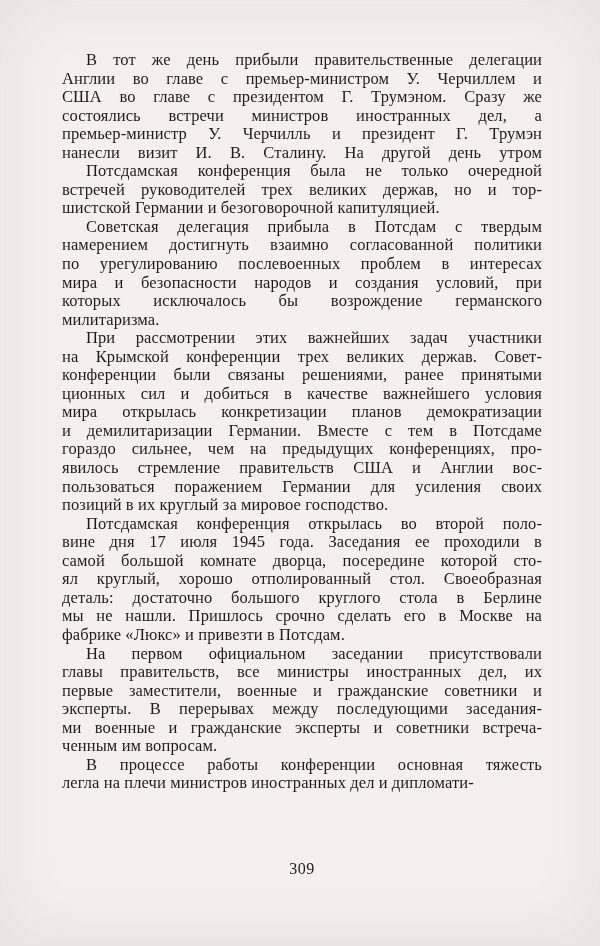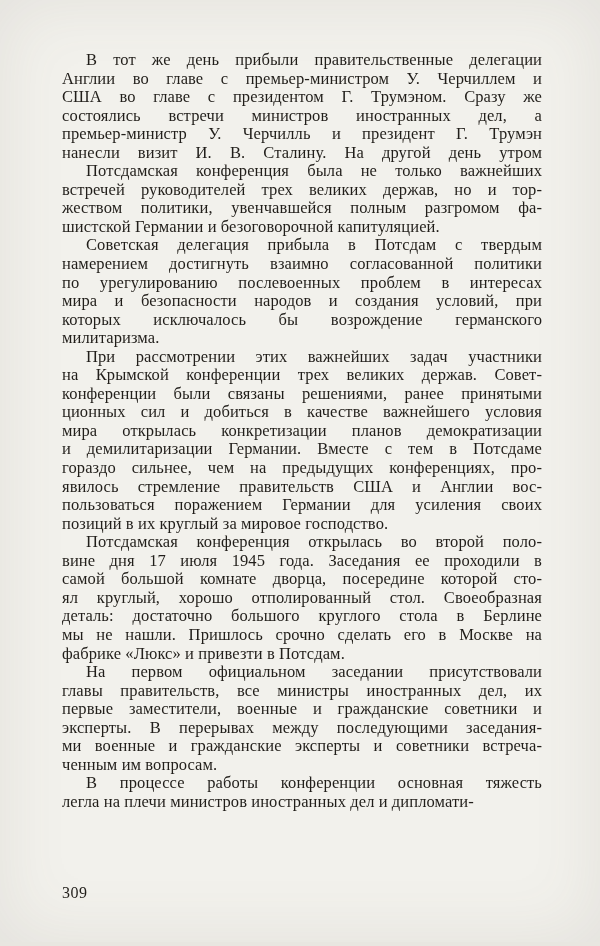--- a/index.html
+++ b/index.html
@@ -37,44 +37,43 @@
   }
   .line.first {
     text-indent: 24px;
   }
   .line.last {
     text-align-last: left;
   }
   .page-number {
     position: absolute;
     left: 62px;
-    top: 884px;
+    top: 860px;
     width: 480px;
-    text-align: left;
+    text-align: center;
     font-size: 16px;
     letter-spacing: 0.5px;
   }
 </style>
 </head>
 <body>
 
 <div class="page">
   <div class="text-block">
       <div class="paragraph">
         <div class="line first">В тот же день прибыли правительственные делегации</div>
         <div class="line">Англии во главе с премьер-министром У. Черчиллем и</div>
         <div class="line">США во главе с президентом Г. Трумэном. Сразу же</div>
         <div class="line">состоялись встречи министров иностранных дел, а</div>
         <div class="line">премьер-министр У. Черчилль и президент Г. Трумэн</div>
         <div class="line">нанесли визит И. В. Сталину. На другой день утром</div>
       </div>
       <div class="paragraph">
-        <div class="line first">Потсдамская конференция была не только важнейших</div>
+        <div class="line first">Потсдамская конференция была не только очередной</div>
         <div class="line">встречей руководителей трех великих держав, но и тор-</div>
-        <div class="line">жеством политики, увенчавшейся полным разгромом фа-</div>
         <div class="line last">шистской Германии и безоговорочной капитуляцией.</div>
       </div>
       <div class="paragraph">
         <div class="line first">Советская делегация прибыла в Потсдам с твердым</div>
         <div class="line">намерением достигнуть взаимно согласованной политики</div>
         <div class="line">по урегулированию послевоенных проблем в интересах</div>
         <div class="line">мира и безопасности народов и создания условий, при</div>
         <div class="line">которых исключалось бы возрождение германского</div>
         <div class="line last">милитаризма.</div>
       </div>

